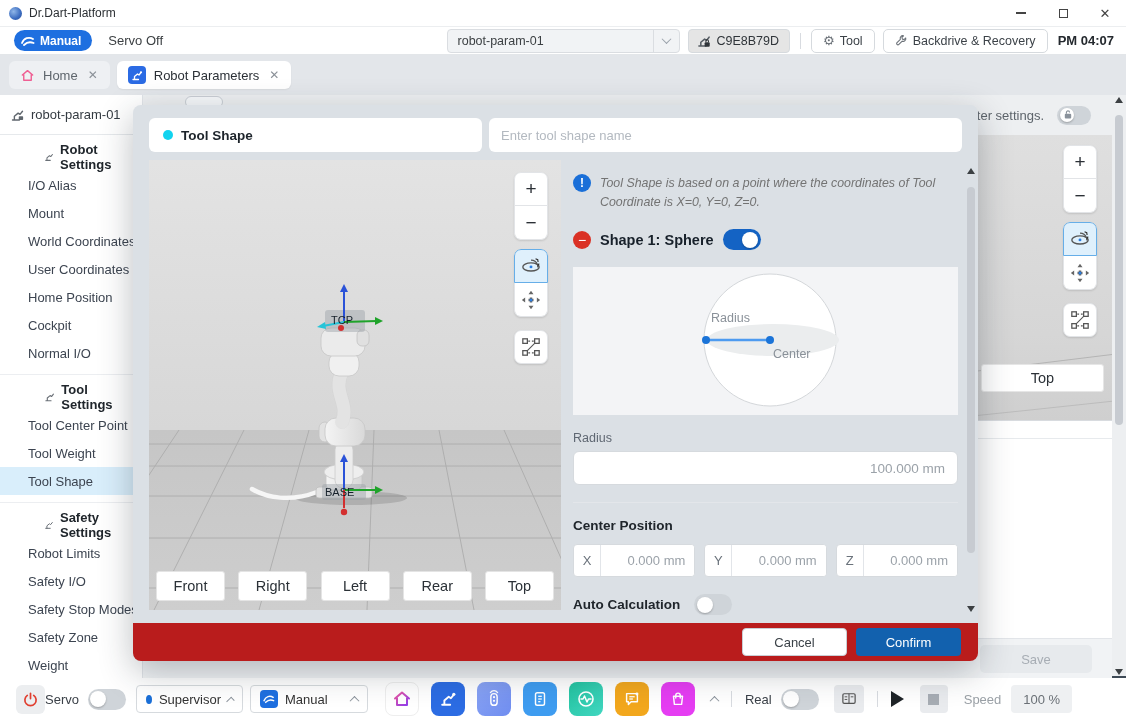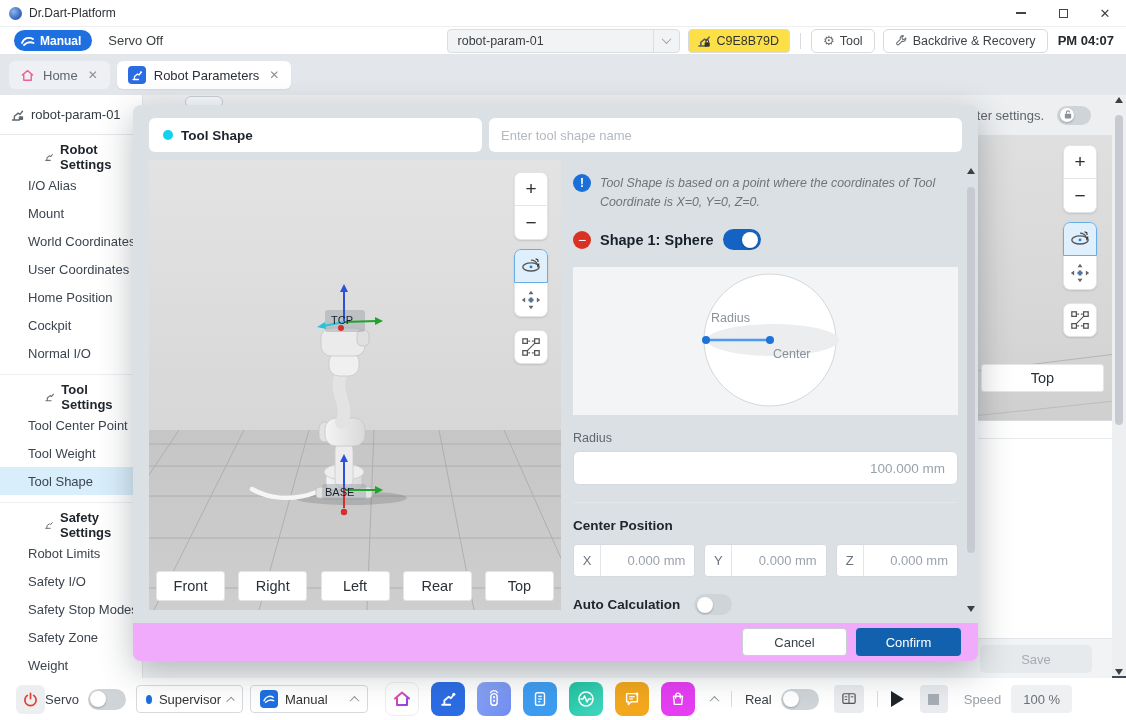--- a/index.html
+++ b/index.html
@@ -20,21 +20,21 @@
 
 .toolbar { position:absolute; top:27px; left:0; width:1126px; height:28px; background:#fff; display:flex; align-items:center; border-bottom:1px solid #e3e6e9; padding:0 12px 0 14px; }
 .manual-pill { height:21px; background:#1e6fe0; color:#fff; border:none; border-radius:11px; display:flex; align-items:center; gap:5px; padding:0 11px 0 7px; font-size:12px; font-weight:bold; cursor:pointer; }
 .servo-status { margin-left:16px; font-size:13px; color:#3c4043; }
 .tb-spacer { flex:1; }
 .param-select { width:233px; height:24px; background:#f1f3f5; border:1px solid #dadde1; border-radius:4px; display:flex; align-items:center; font-size:12.5px; color:#3c4043; cursor:pointer; }
 .param-select .psel-label { flex:1; padding-left:10px; text-align:left; }
 .psel-chev { width:26px; height:100%; border-left:1px solid #dadde1; display:flex; align-items:center; justify-content:center; }
 .chev-down { width:7px; height:7px; border-right:1.6px solid #9aa2ab; border-bottom:1.6px solid #9aa2ab; transform:rotate(45deg) translate(-1px,-1px); }
 .chev-up { width:7px; height:7px; border-right:1.6px solid #8a929b; border-bottom:1.6px solid #8a929b; transform:rotate(-135deg) translate(-1px,-1px); }
-.serial-btn { margin-left:8px; height:24px; background:#fde047; border:1px solid #d6dade; border-radius:4px; display:flex; align-items:center; gap:5px; padding:0 10px 0 7px; font-size:12.5px; color:#2f3439; cursor:pointer; }
+.serial-btn { margin-left:8px; height:24px; background:#e5e5e5; border:1px solid #d6dade; border-radius:4px; display:flex; align-items:center; gap:5px; padding:0 10px 0 7px; font-size:12.5px; color:#2f3439; cursor:pointer; }
 .v-divider { width:1px; height:16px; background:#d8dbe0; margin:0 10px; }
 .tool-btn,.backdrive-btn { height:24px; background:#fff; border:1px solid #d6dade; border-radius:5px; display:flex; align-items:center; gap:5px; padding:0 11px; font-size:12.5px; color:#3c4248; cursor:pointer; }
 .gear-glyph::before { content:"\2699"; font-family:"DejaVu Sans",sans-serif; font-size:13px; color:#6a7077; }
 .clock { margin-left:10px; font-size:13px; font-weight:bold; color:#24292e; }
 
 
 .tabbar { position:absolute; top:55px; left:0; width:1126px; height:40px; background:#e3e6ea; display:flex; align-items:center; gap:7px; padding:0 0 0 9px; }
 .tab { height:28px; border-radius:6px; display:flex; align-items:center; gap:8px; padding:0 10px 0 11px; cursor:pointer; }
 .tab.inactive { background:#eef0f3; }
 .tab.active { background:#fff; box-shadow:0 1px 2px rgba(0,0,0,.06); }
@@ -126,21 +126,21 @@
 .axes-row { margin-top:11px; display:flex; gap:9px; }
 .axis-field { flex:1; height:33px; background:#fff; border:1px solid #d6dade; border-radius:4px; display:flex; align-items:stretch; overflow:hidden; }
 .axis-label { width:27px; display:flex; align-items:center; justify-content:center; font-size:13px; color:#6a727b; border-right:1px solid #e2e5e9; }
 .axis-value { flex:1; border:none; text-align:right; padding-right:9px; font-size:13px; color:#9ba2a9; font-family:"Liberation Sans","DejaVu Sans",sans-serif; min-width:0; }
 .auto-row { margin-top:17px; display:flex; align-items:center; gap:14px; }
 .auto-label { font-weight:bold; font-size:13.5px; color:#20262c; }
 
 
 .modal-scroll { top:63px; left:833px; width:10px; height:444px; }
 .modal-scroll .sb-thumb { top:13px; height:366px; }
-.modal-footer { position:absolute; bottom:0; left:0; width:100%; height:38px; background:#f0abfc; display:flex; align-items:center; justify-content:flex-end; gap:9px; padding-right:17px; z-index:5; }
+.modal-footer { position:absolute; bottom:0; left:0; width:100%; height:38px; background:#b91c1c; display:flex; align-items:center; justify-content:flex-end; gap:9px; padding-right:17px; z-index:5; }
 .cancel-btn { width:105px; height:28px; background:#fff; border:1px solid #c9ced4; border-radius:4px; font-size:13px; color:#3b4248; cursor:pointer; }
 .confirm-btn { width:105px; height:28px; background:#1261ae; border:none; border-radius:4px; font-size:13px; color:#fff; cursor:pointer; }
 
 
 .bottombar { position:absolute; bottom:0; left:0; width:1126px; height:44px; background:#fff; border-top:2px solid #3e4a56; display:flex; align-items:center; }
 .power-btn { margin-left:16px; width:29px; height:29px; background:#eceef0; border:none; border-radius:6px; display:flex; align-items:center; justify-content:center; cursor:pointer; }
 .bb-label { font-size:13px; color:#3b4148; }
 .bb-select { height:28px; background:#fff; border:1px solid #d6dade; border-radius:4px; display:flex; align-items:center; gap:7px; padding:0 9px; cursor:pointer; }
 .role-dot { width:9px; height:9px; border-radius:50%; background:#1a6fd8; }
 .mode-badge { width:18px; height:18px; border-radius:4px; background:#1e6fe0; display:flex; align-items:center; justify-content:center; }

